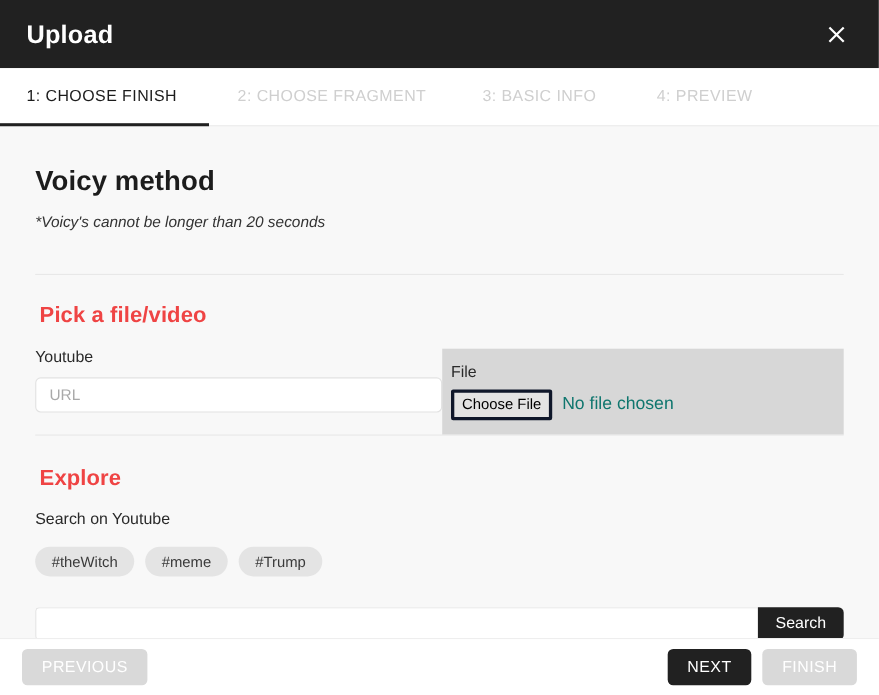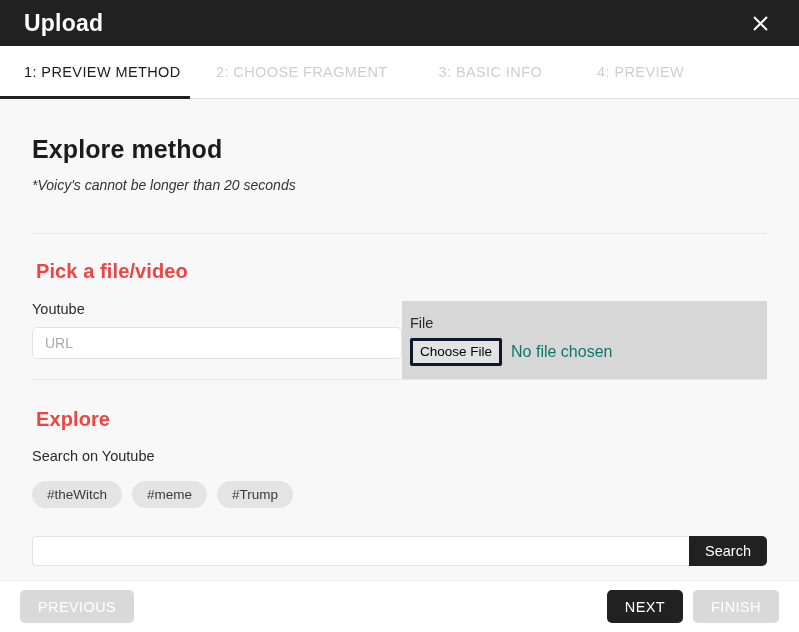--- a/index.html
+++ b/index.html
@@ -19,21 +19,21 @@
     width: 799px;
     height: 632px;
     display: flex;
     flex-direction: column;
     background: #ffffff;
     position: relative;
   }
 
   
   .titlebar {
-    height: 46px;
+    height: 62px;
     background: #212121;
     display: flex;
     align-items: center;
     justify-content: space-between;
     padding: 0 22px 0 24px;
     box-sizing: border-box;
     flex: none;
   }
   .titlebar-title {
     color: #ffffff;
@@ -303,36 +303,36 @@
     <div class="close-btn">
       <svg width="17" height="17" viewBox="0 0 17 17" aria-hidden="true">
         <line x1="2" y1="2" x2="15" y2="15" stroke="#ffffff" stroke-width="2"></line>
         <line x1="15" y1="2" x2="2" y2="15" stroke="#ffffff" stroke-width="2"></line>
       </svg>
     </div>
   </div>
 
   <div class="tabs">
     <div class="tab active">
-      <span>1: PREVIEW METHOD</span>
+      <span>1: CHOOSE FINISH</span>
     </div>
     <div class="tab tab-2">
       <span>2: CHOOSE FRAGMENT</span>
     </div>
     <div class="tab tab-3">
       <span>3: BASIC INFO</span>
     </div>
     <div class="tab tab-4">
       <span>4: PREVIEW</span>
     </div>
   </div>
 
   <div class="content">
 
-    <h1 class="page-title">Explore method</h1>
+    <h1 class="page-title">Voicy method</h1>
     <p class="page-note">*Voicy's cannot be longer than 20 seconds</p>
 
     <hr class="divider divider-1">
 
     <h2 class="section-title sec-pick">Pick a file/video</h2>
 
     <div class="pick-row">
       <div class="pick-left">
         <label class="field-label">Youtube</label>
         <input class="url-input" type="text" placeholder="URL" style="">

